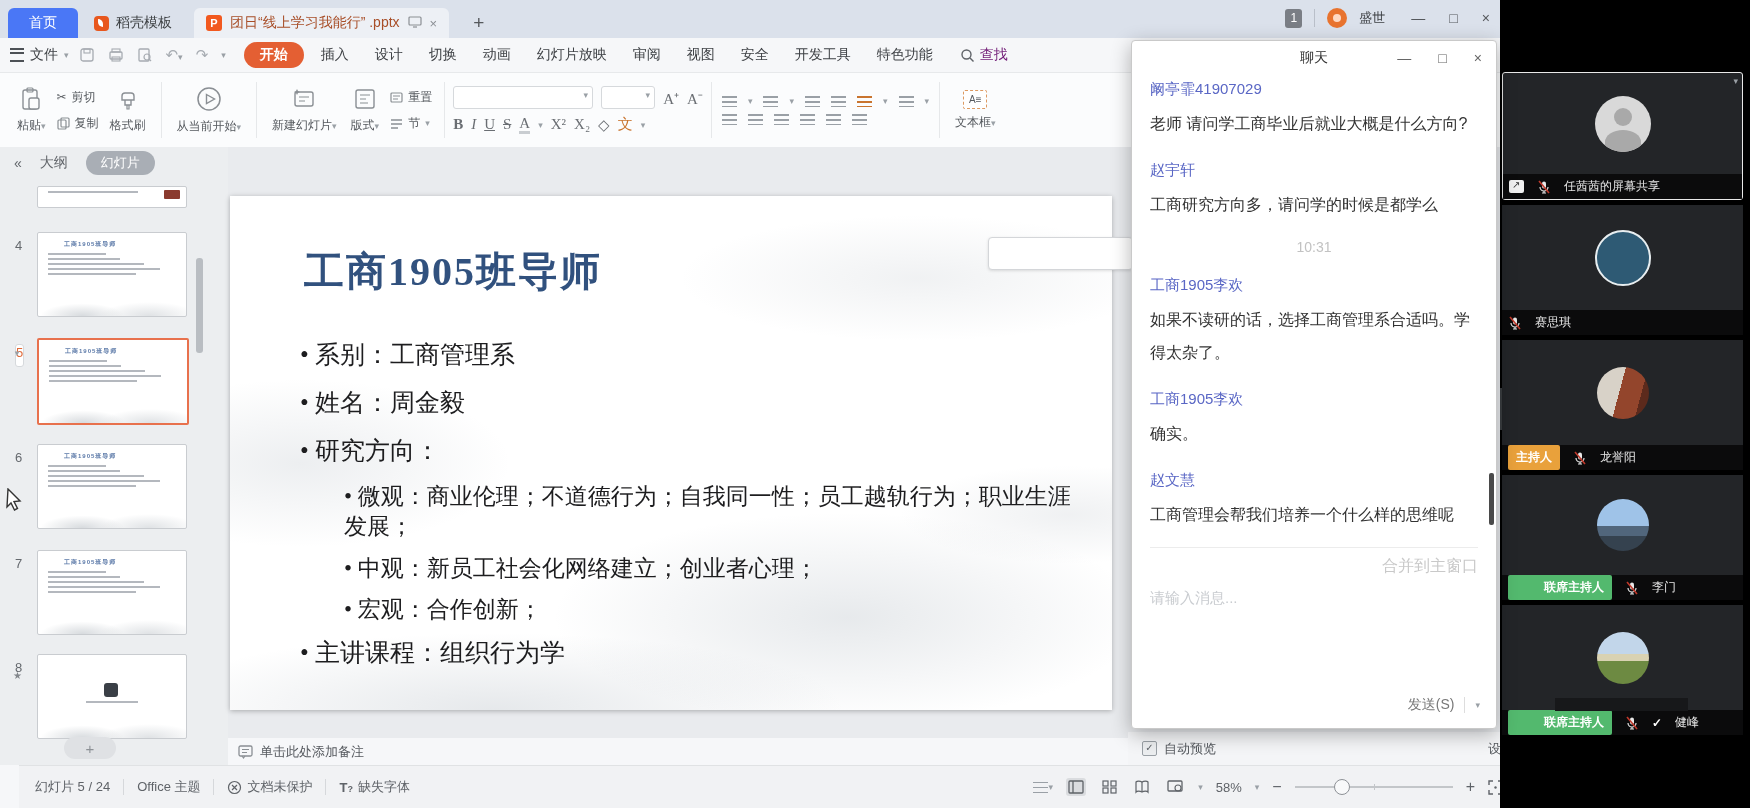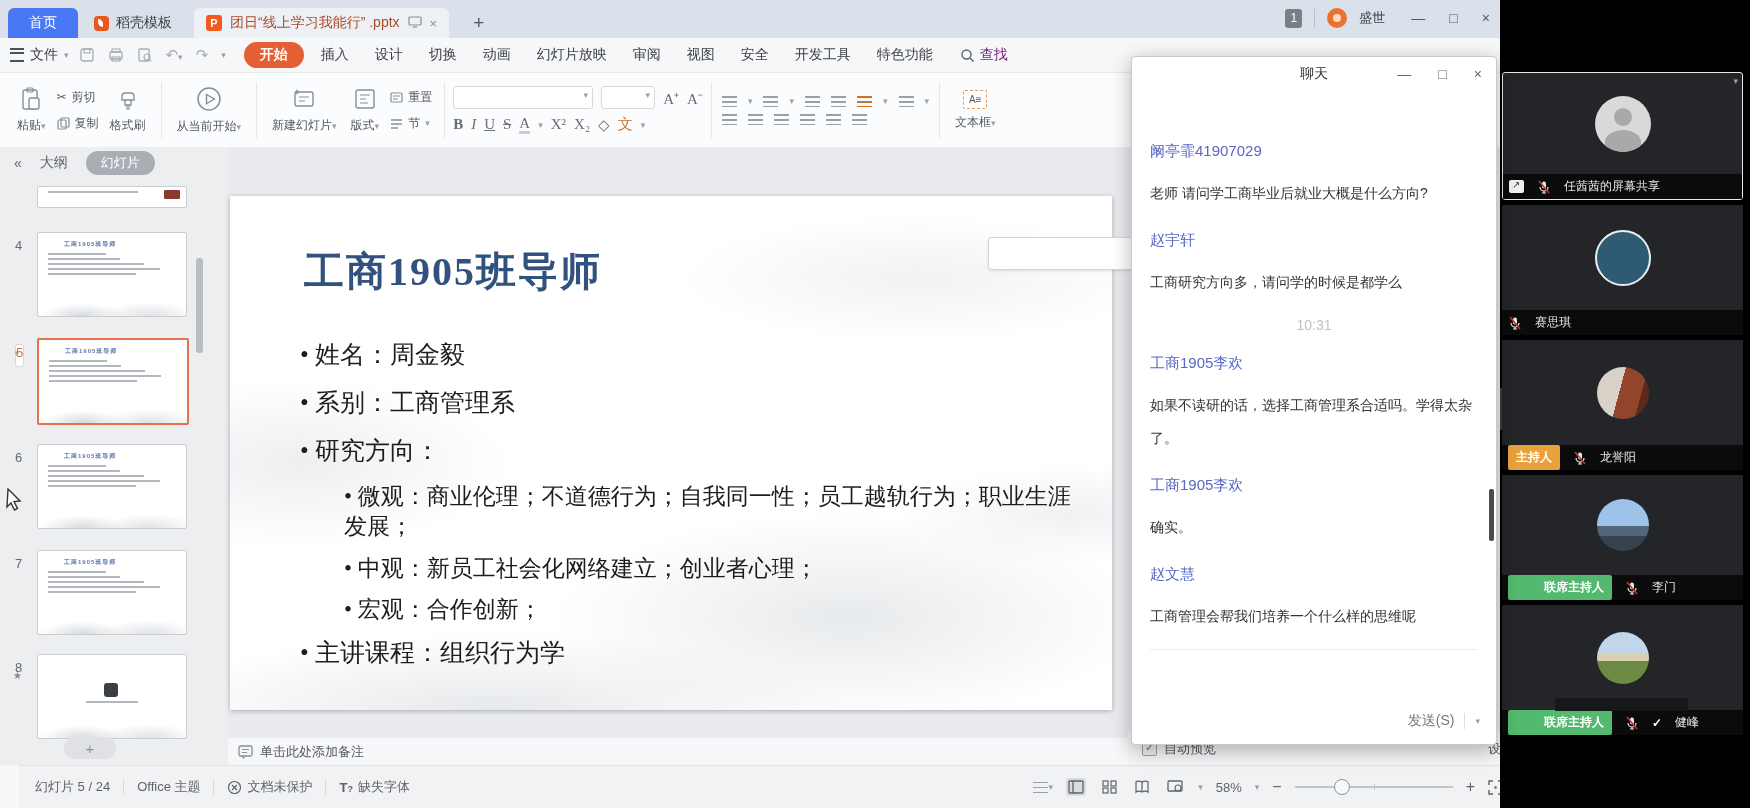--- a/index.html
+++ b/index.html
@@ -112,28 +112,28 @@
              display:flex;align-items:center;padding:0 16px;font-size:13px;color:#5f6368;box-sizing:border-box;margin-left:19px;}
   .sdiv{width:1px;height:16px;background:#d6d8db;margin:0 13px;}
   .sright{margin-left:auto;display:flex;align-items:center;gap:13px;}
   .vicon{width:20px;height:18px;display:flex;align-items:center;justify-content:center;border-radius:3px;}
   .vicon.active{background:#dadcdf;}
   .zoomtrack{position:relative;width:158px;height:2px;background:#c3c6c9;}
   .zoomtrack .tick{position:absolute;left:50%;top:-2px;width:1px;height:6px;background:#c3c6c9;}
   .zoomknob{position:absolute;left:25%;top:-7px;width:14px;height:14px;border:1px solid #8d9196;border-radius:50%;background:#f8f9fa;}
   .caret{font-size:9px;color:#9aa0a6;}
   
-  .chat{position:absolute;left:1131px;top:56px;width:366px;height:689px;background:#fff;border:1px solid #c9c9c9;
-        border-radius:4px;box-shadow:0 5px 20px rgba(0,0,0,.3);z-index:30;display:flex;flex-direction:column;box-sizing:border-box;gap:46px;}
+  .chat{position:absolute;left:1131px;top:40px;width:366px;height:689px;background:#fff;border:1px solid #c9c9c9;
+        border-radius:4px;box-shadow:0 5px 20px rgba(0,0,0,.3);z-index:30;display:flex;flex-direction:column;box-sizing:border-box;}
   .chat-head{height:33px;flex:none;position:relative;display:flex;align-items:center;justify-content:center;
              font-size:14px;color:#333;}
   .chat-ctls{position:absolute;right:14px;top:0;height:33px;display:flex;gap:27px;align-items:center;color:#666;font-size:14px;}
   .chat-body{flex:1;padding:0 18px;overflow:hidden;}
   .msg-name{color:#5a67c5;font-size:15px;margin-top:21px;}
-  .msg-text{color:#333;font-size:14px;line-height:33px;margin-top:16px;}
+  .msg-text{color:#333;font-size:16px;line-height:33px;margin-top:8px;}
   .msg-time{text-align:center;color:#c2c2c2;font-size:14px;margin-top:18px;}
   .chat-div{border-top:1px solid #ececec;margin-top:16px;}
   .merge{text-align:right;color:#c9c9c9;font-size:16px;margin-top:8px;}
   .input-ph{color:#c9ccd0;font-size:15px;margin-top:12px;}
   .chat-foot{flex:none;height:46px;display:flex;align-items:center;justify-content:flex-end;gap:10px;
              padding:0 16px;color:#787878;font-size:14px;}
   .vsep{width:1px;height:16px;background:#ddd;}
   .chat-scroll{position:absolute;right:2px;top:432px;width:5px;height:52px;background:#4a4a4a;border-radius:2px;}
   
   .video{position:absolute;left:1500px;top:0;width:250px;height:808px;background:#000;}
@@ -433,22 +433,22 @@
       <div class="sb-scroll"></div>
       <div class="star" style="top:523px;">★</div>
       <div class="addslide">+</div>
     </div>
 
     <div class="canvas">
       <div class="slide">
         <div class="slide-art"></div>
         <div class="slide-title">工商1905班导师</div>
         <div class="bullets" id="bullets">
+            <div class="b1">系别：工商管理系</div>
             <div class="b1">姓名：周金毅</div>
-            <div class="b1">系别：工商管理系</div>
             <div class="b1">研究方向：</div>
             <div class="b2">微观：商业伦理；不道德行为；自我同一性；员工越轨行为；职业生涯发展；</div>
             <div class="b2">中观：新员工社会化网络建立；创业者心理；</div>
             <div class="b2">宏观：合作创新；</div>
             <div class="b1">主讲课程：组织行为学</div>
           </div>
       </div>
       <div class="float-box"></div>
       <div class="notes-bar">
         <svg width="15" height="14" viewBox="0 0 15 14">

